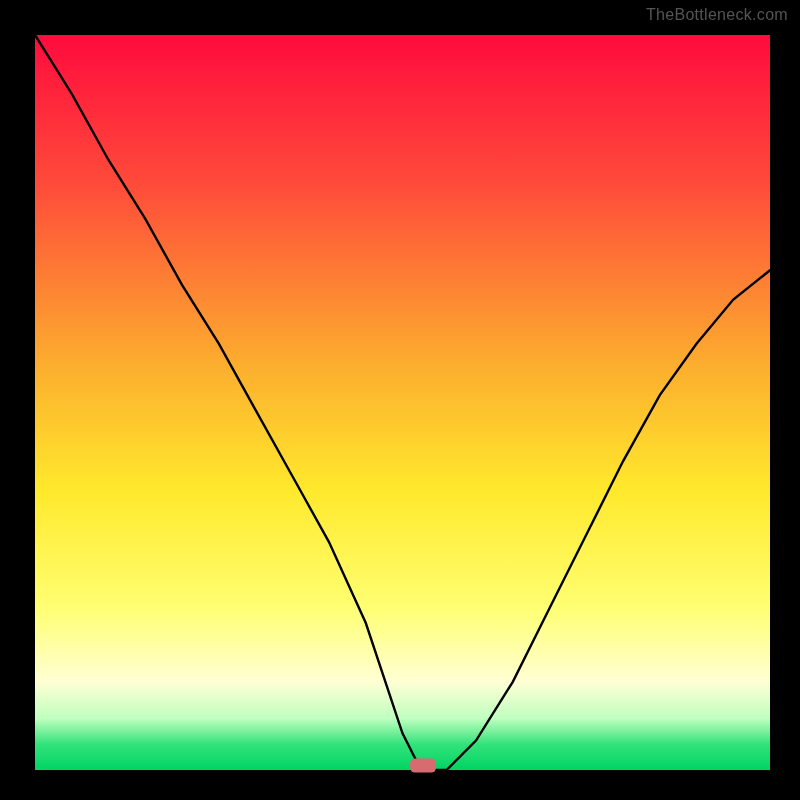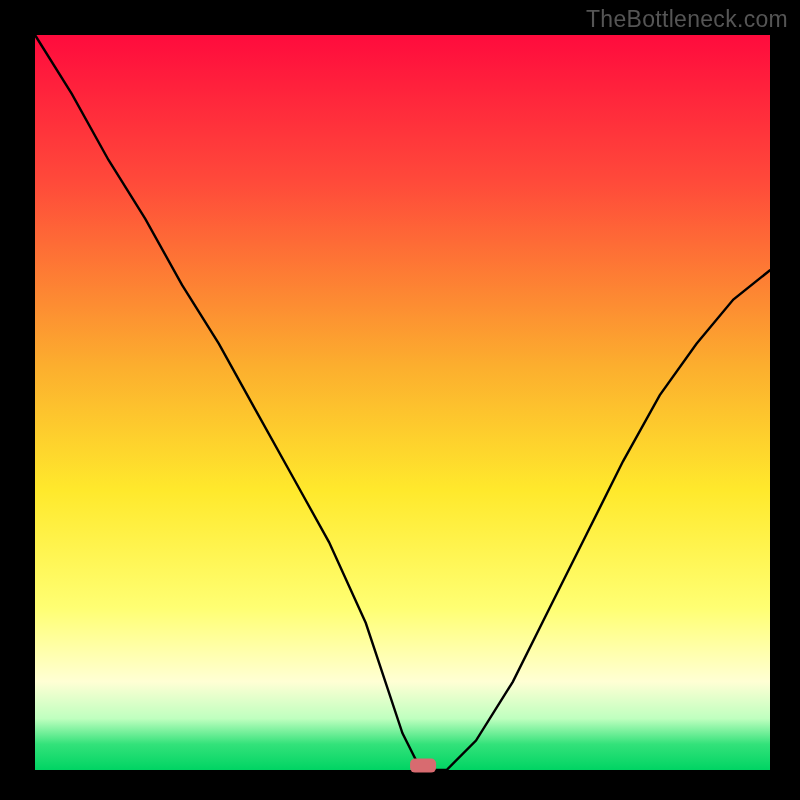--- a/index.html
+++ b/index.html
@@ -17,21 +17,21 @@
     left: 0;
     width: 800px;
     height: 800px;
     box-sizing: border-box;
   }
   .watermark {
     position: absolute;
     top: 6px;
     right: 12px;
     color: #555;
-    font-size: 23px;
+    font-size: 16px;
     font-weight: 500;
     letter-spacing: 0.3px;
   }
   svg {
     display: block;
   }
 </style>
 </head>
 <body>
 

